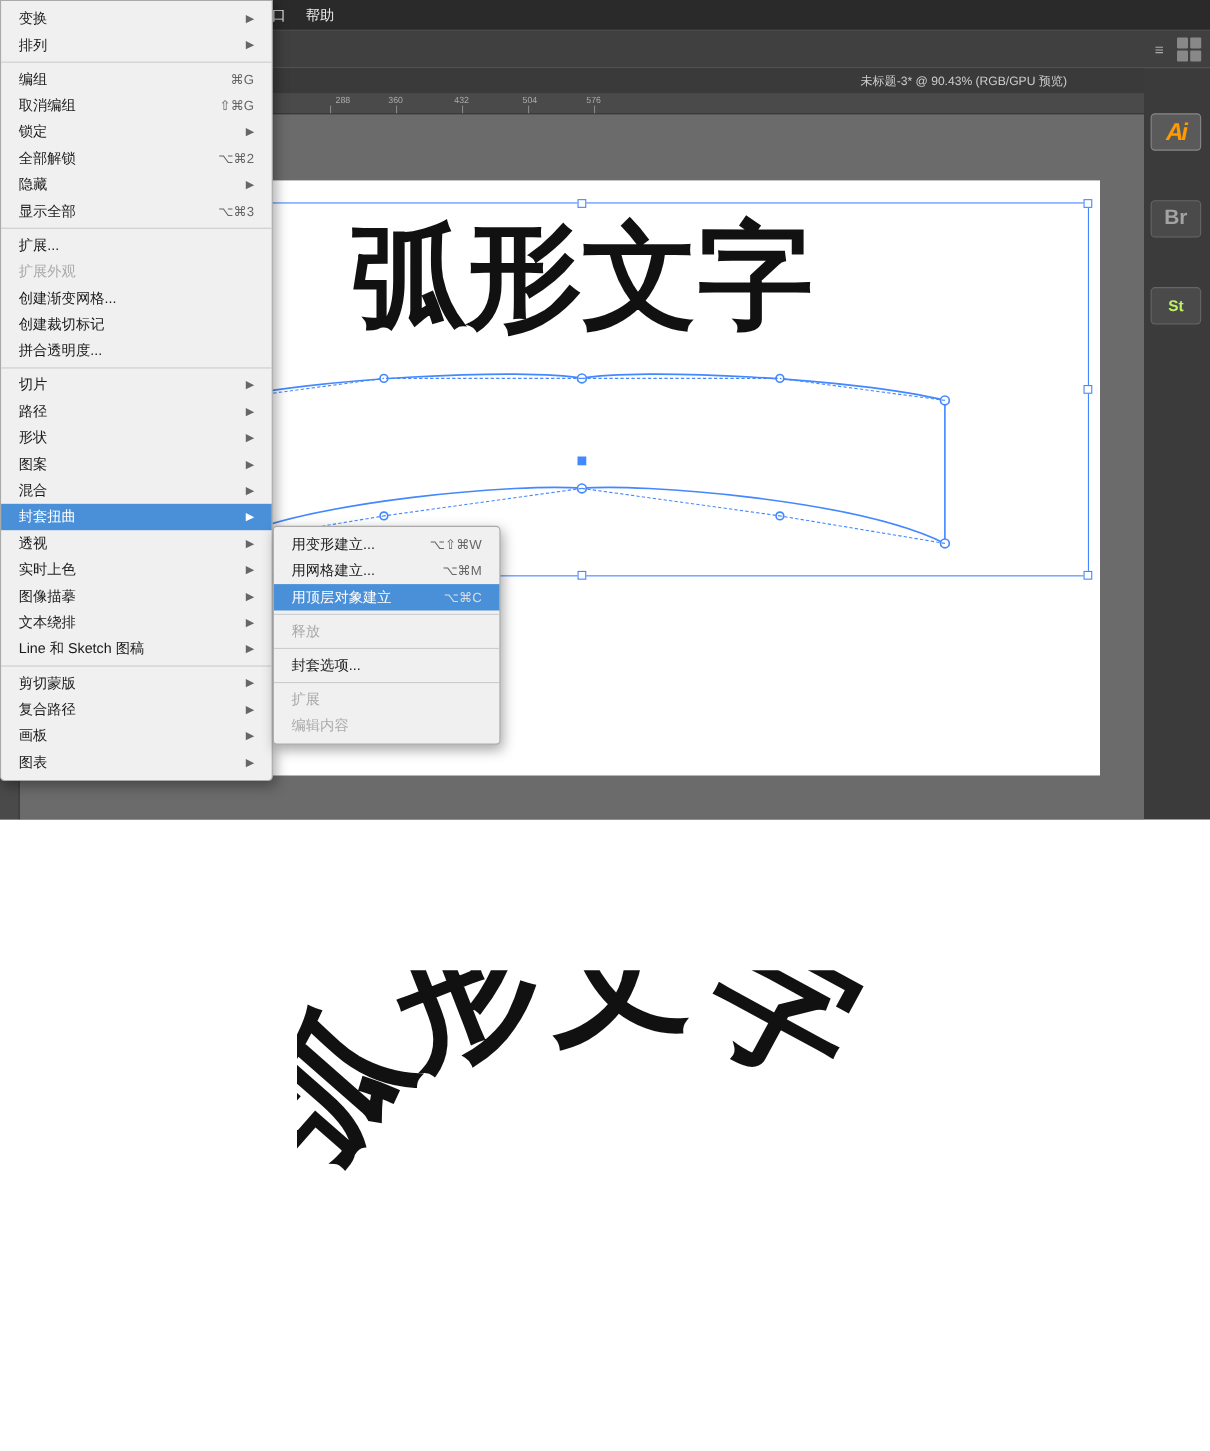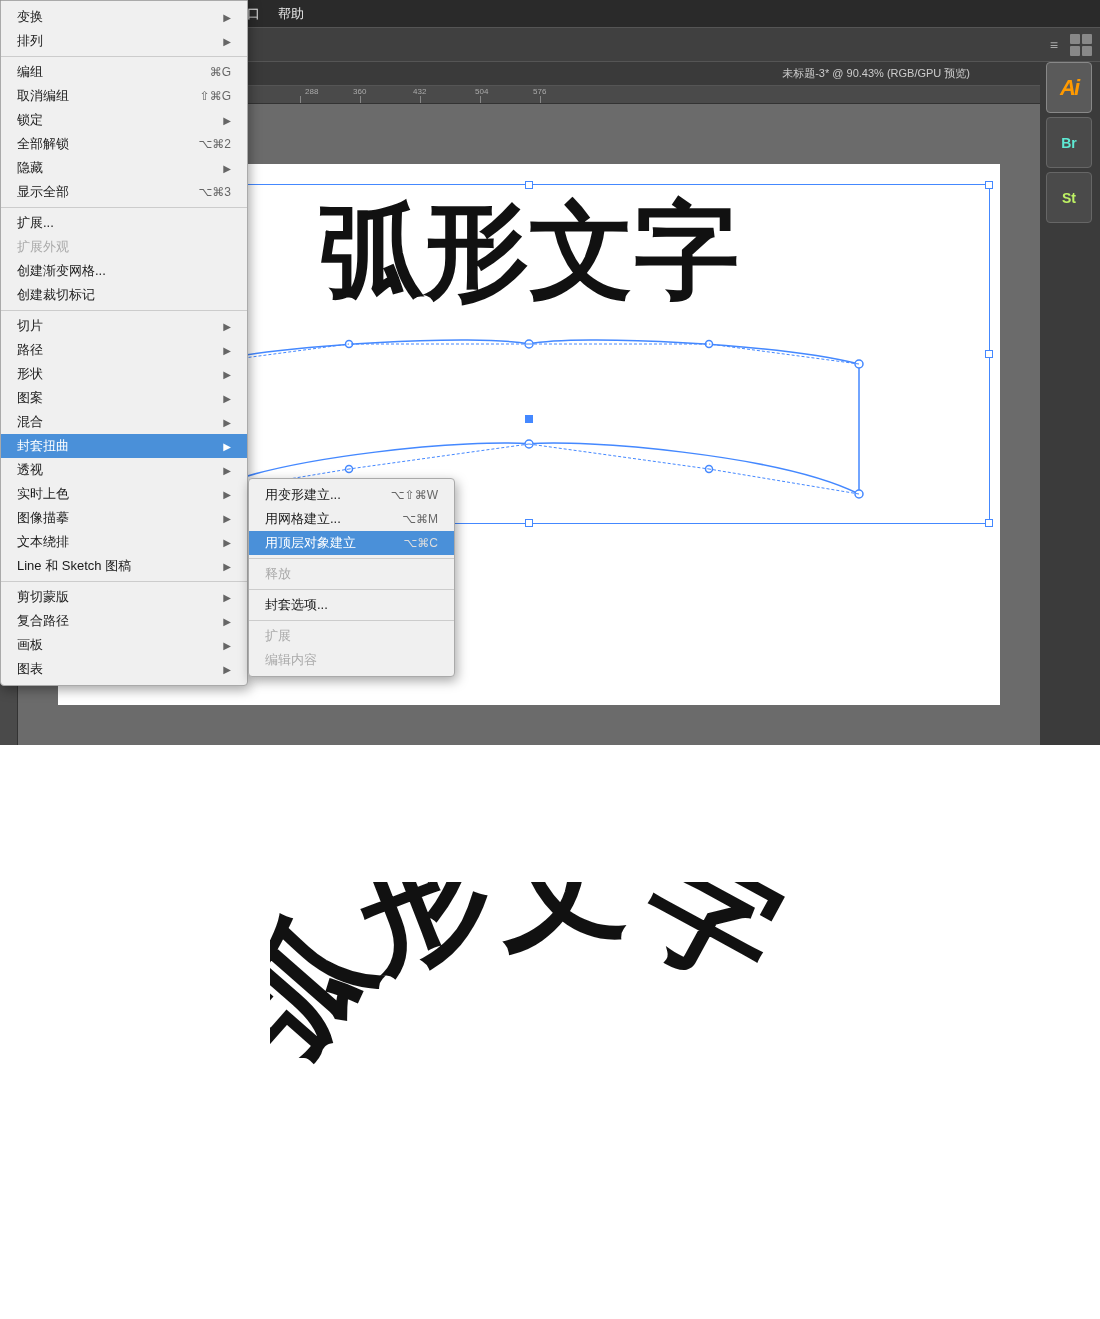--- a/index.html
+++ b/index.html
@@ -113,42 +113,43 @@
     
     .app-icons {
       position: absolute;
       top: 62px;
       right: 8px;
       display: flex;
       flex-direction: column;
       gap: 4px;
     }
     .app-icon-btn {
-      width: 46px; height: 51px;
+      width: 46px; height: 34px;
       background: #4a4a4a;
       border-radius: 4px;
       display: flex; align-items: center; justify-content: center;
       cursor: pointer;
       border: 1px solid #666;
+      margin-top: 41px;
     }
     .app-icon-btn.active {
       background: #5a5a5a;
       border-color: #888;
     }
     .ai-icon {
       font-size: 22px;
       font-weight: 900;
       color: #ff9a00;
       font-style: italic;
       letter-spacing: -2px;
     }
     .br-icon {
-      font-size: 14px;
+      font-size: 19px;
       font-weight: 700;
-      color: #5eead4;
+      color: #a3a3a3;
     }
     .st-icon {
       font-size: 14px;
       font-weight: 700;
       color: #bef264;
     }
 
     
     .title-bar {
       position: absolute;
@@ -486,20 +487,23 @@
 
       <div class="menu-item">
         <span>创建渐变网格...</span>
       </div>
 
 
       <div class="menu-item">
         <span>创建裁切标记</span>
       </div>
 
+      <div class="menu-item">
+        <span>拼合透明度...</span>
+      </div>
       <div class="menu-separator"></div>
 
       <div class="menu-item">
         <span>切片</span>
         <span class="menu-item-arrow">▶</span>
       </div>
 
       <div class="menu-item">
         <span>路径</span>
         <span class="menu-item-arrow">▶</span>

